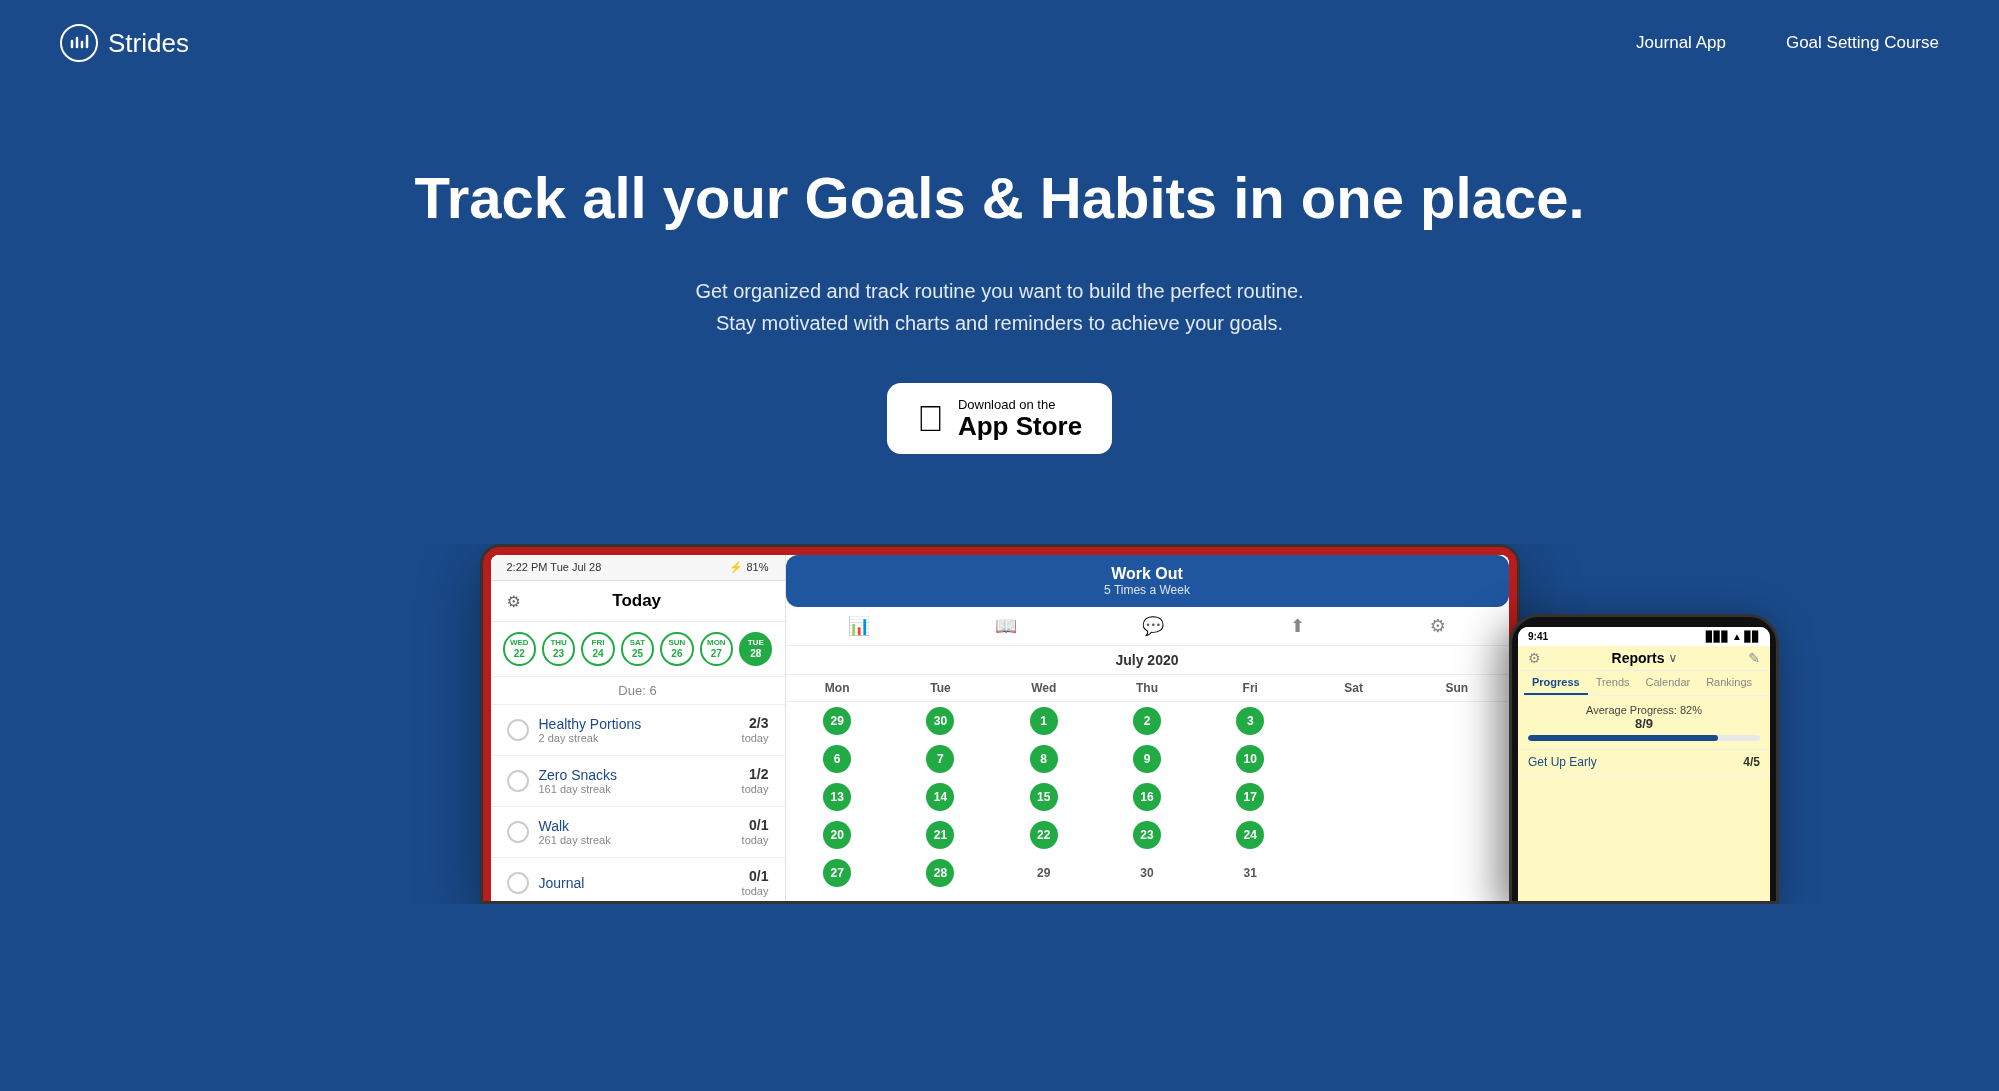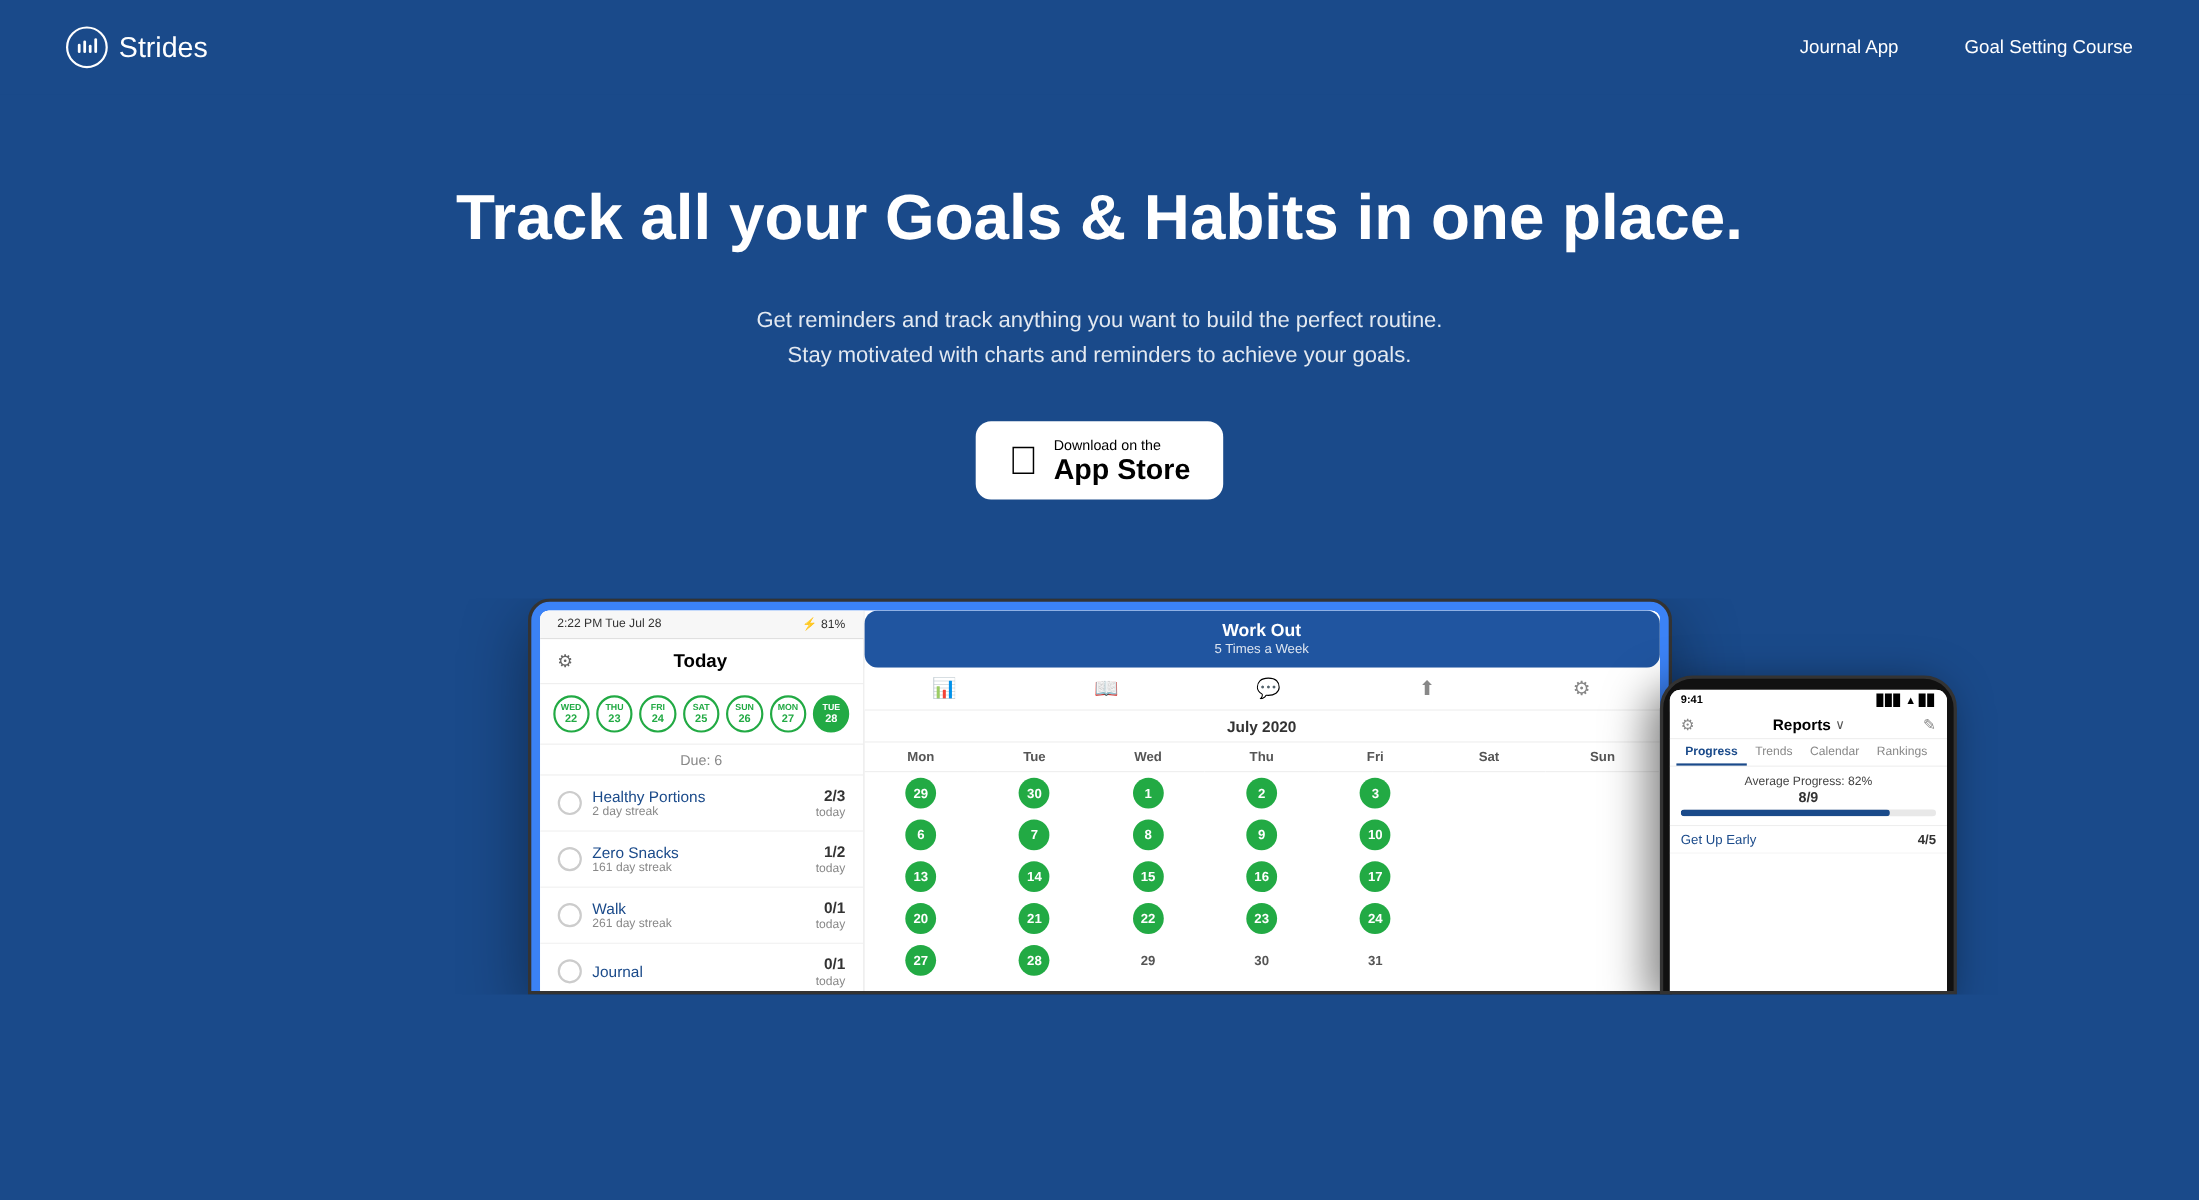--- a/index.html
+++ b/index.html
@@ -104,21 +104,21 @@
       position: relative;
       width: 100%;
       display: flex;
       justify-content: center;
       margin-top: 40px;
       overflow: hidden;
     }
 
     
     .tablet-mockup {
-      background: #3b82f6;
+      background: #b91c1c;
       border-radius: 20px 20px 0 0;
       width: 1040px;
       height: 360px;
       position: relative;
       overflow: hidden;
       box-shadow: 0 20px 60px rgba(0,0,0,0.4);
       border: 3px solid #333;
     }
     .tablet-screen {
       display: flex;
@@ -334,21 +334,21 @@
       bottom: 0;
       width: 270px;
       height: 290px;
       background: #111;
       border-radius: 30px 30px 0 0;
       border: 3px solid #333;
       overflow: hidden;
       box-shadow: -10px 10px 40px rgba(0,0,0,0.5);
     }
     .phone-screen {
-      background: #ffffff;
+      background: #fef9c3;
       height: 100%;
       margin: 10px 6px 0;
       border-radius: 10px 10px 0 0;
       overflow: hidden;
       display: flex;
       flex-direction: column;
     }
     .phone-status {
       display: flex;
       justify-content: space-between;
@@ -449,21 +449,21 @@
   </div>
   <nav class="nav-links">
     <a class="nav-link">Journal App</a>
     <a class="nav-link">Goal Setting Course</a>
   </nav>
 </header>
 
 <section class="hero">
   <h1 class="hero-title">Track all your Goals &amp; Habits in one place.</h1>
   <p class="hero-subtitle">
-    <span>Get reminders and track anything you want to build the perfect routine.</span><br>
+    <span>Get organized and track routine you want to build the perfect routine.</span><br>
     <span>Stay motivated with charts and reminders to achieve your goals.</span>
   </p>
   <a class="app-store-btn">
     <span class="apple-icon"></span>
     <div class="btn-text">
       <span class="top-text">Download on the</span>
       <span class="bottom-text">App Store</span>
     </div>
   </a>
 </section>

